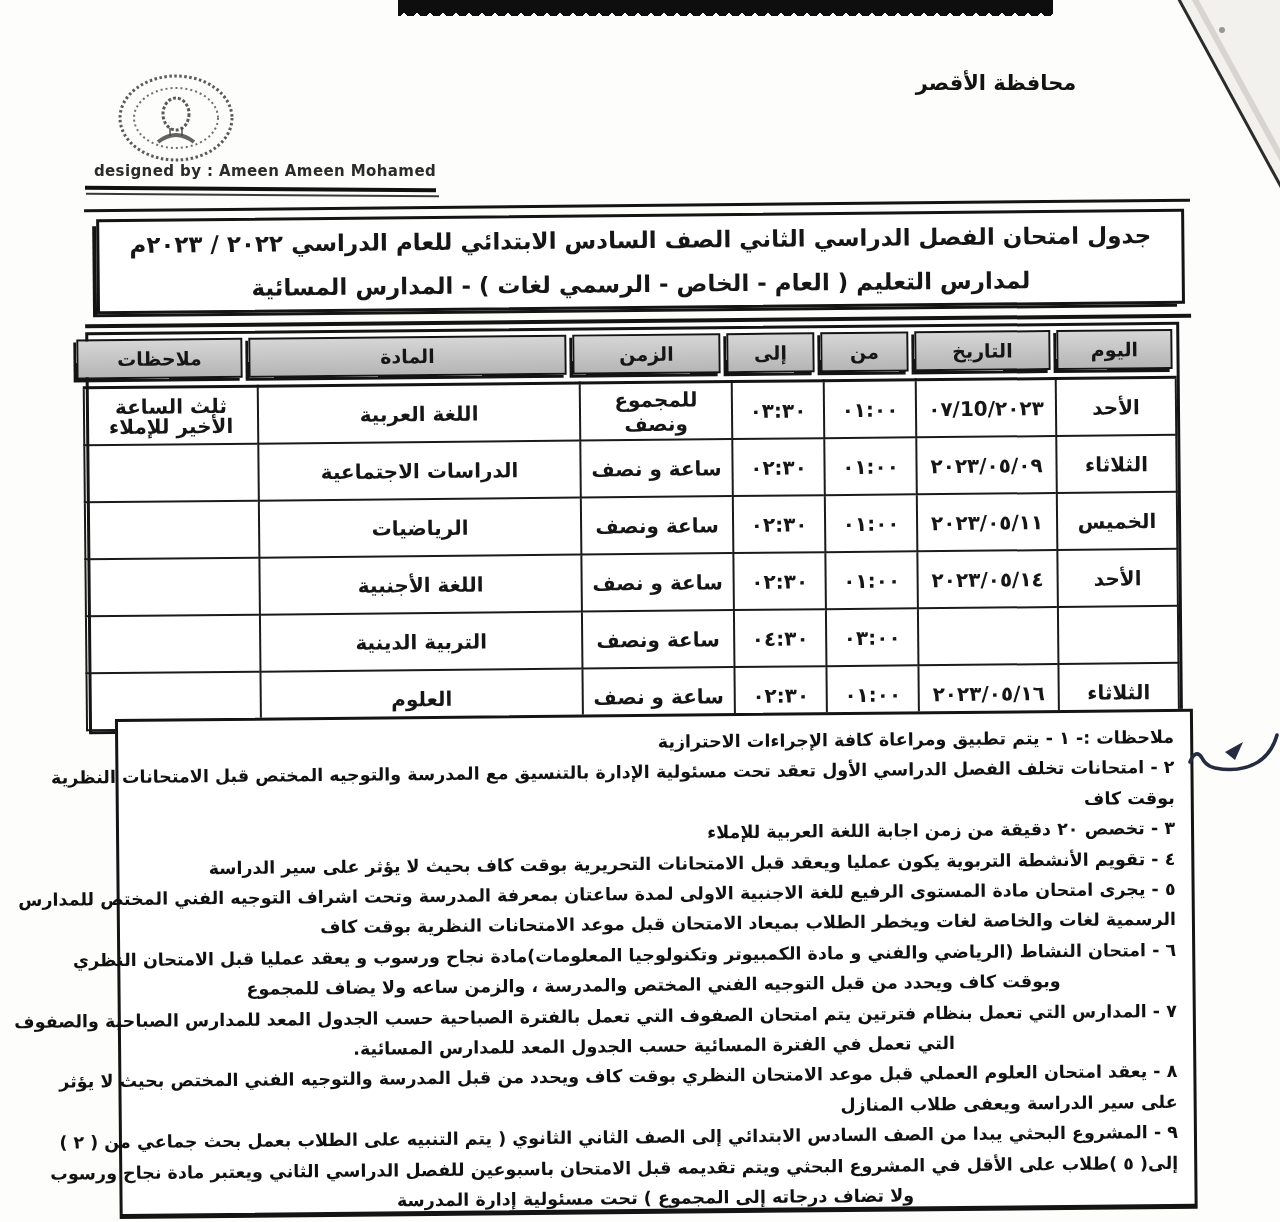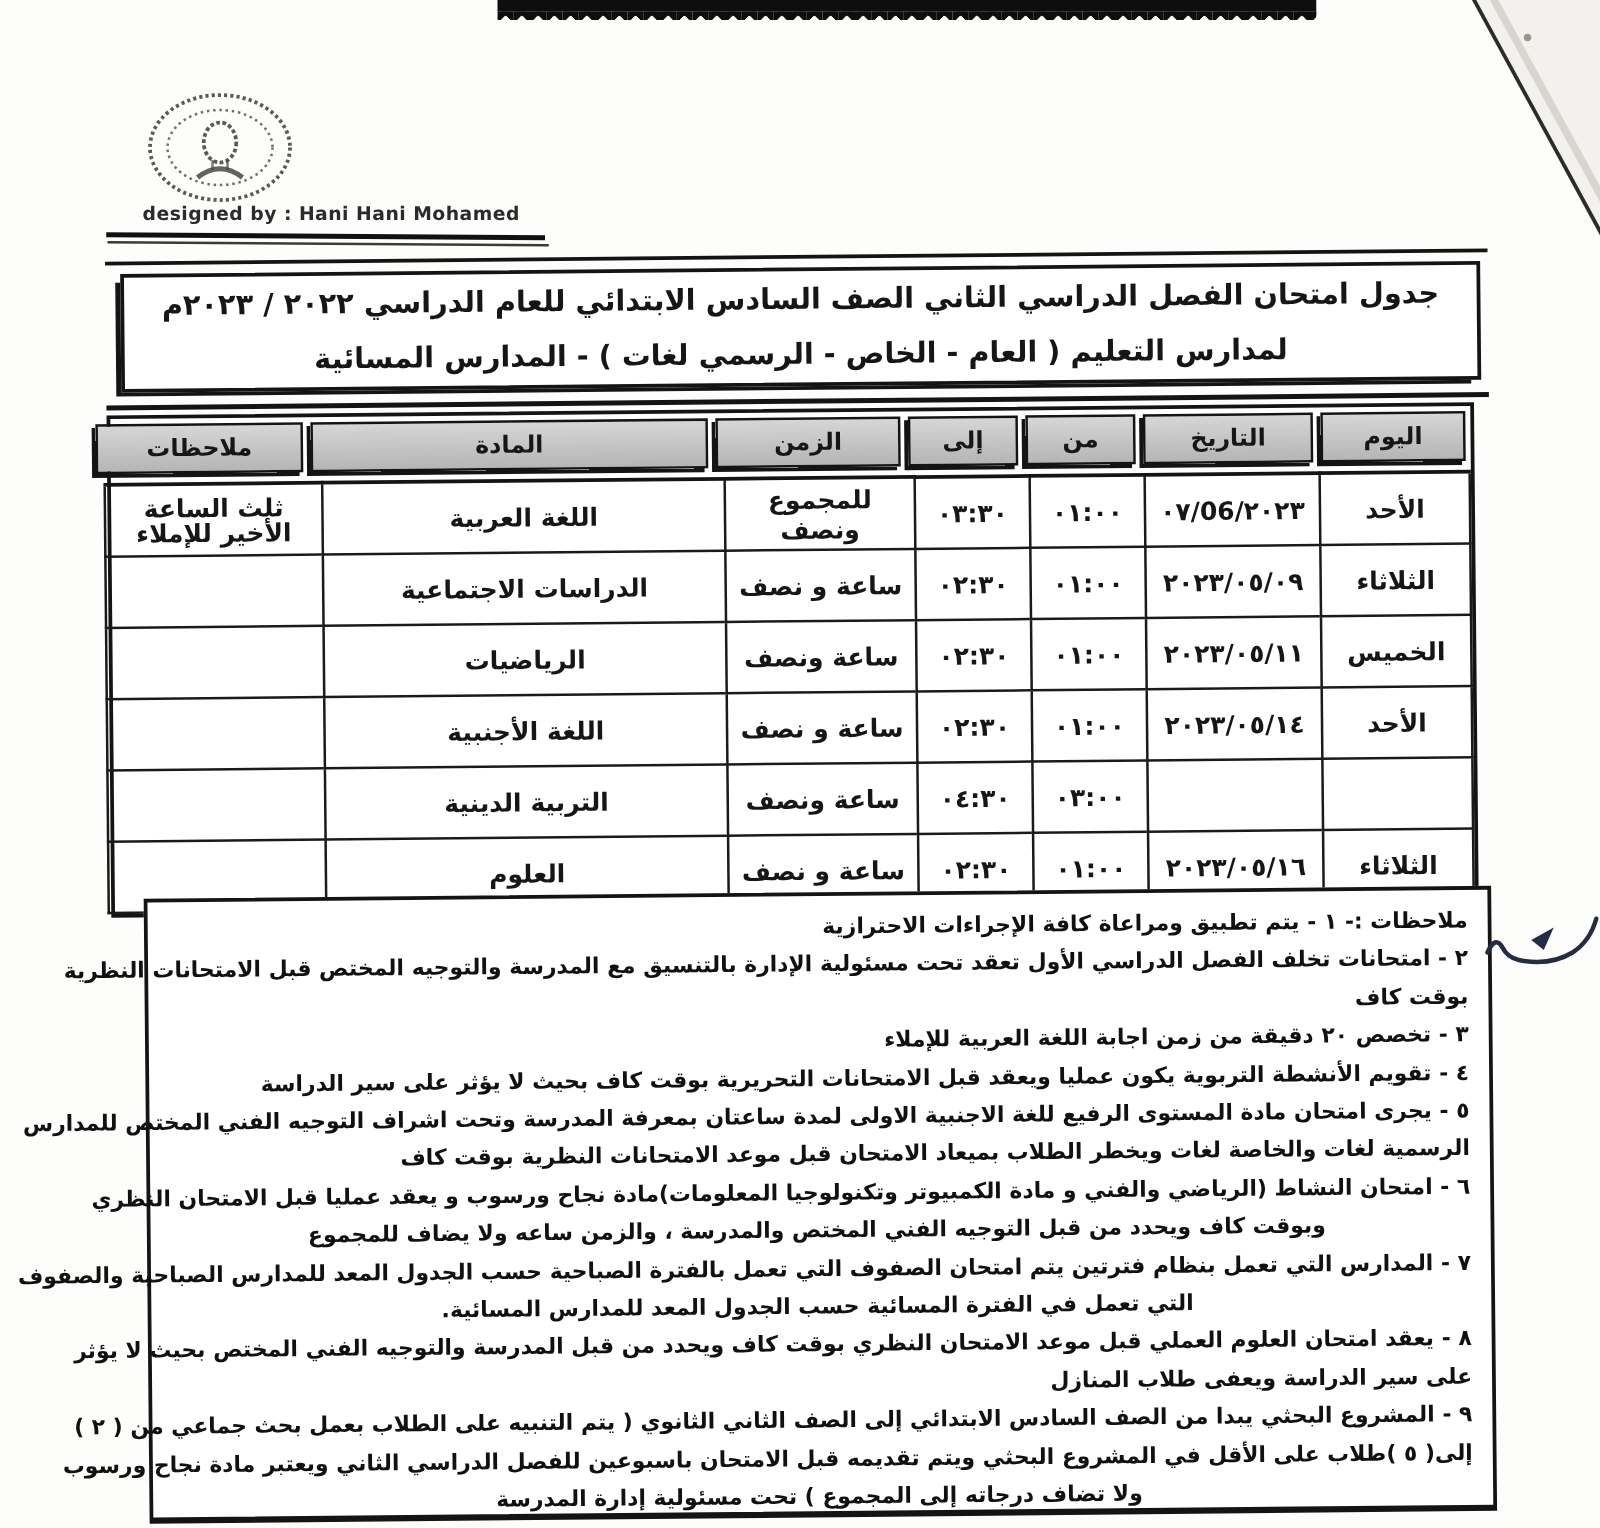--- a/index.html
+++ b/index.html
@@ -85,32 +85,33 @@
 <div class="scan-strip"></div>
 
 <svg class="corner-svg" width="1280" height="1222">
   <polygon points="1180,0 1280,0 1280,190" fill="#f2f1ee"></polygon>
   <line x1="1192" y1="-6" x2="1288" y2="170" stroke="#b9b5af" stroke-width="6" opacity="0.45"></line>
   <line x1="1176" y1="-6" x2="1286" y2="196" stroke="#2b2b2b" stroke-width="3"></line>
   <circle cx="1222" cy="30" r="3" fill="#9a978f"></circle>
 </svg>
 
 <div class="org-header">
+  <div>محافظة الأقصر</div>
 </div>
 
 <svg class="stamp" width="140" height="102" viewBox="0 0 140 102">
   <ellipse cx="70" cy="48" rx="56" ry="42" fill="none" stroke="#3c3c3c" stroke-width="3" stroke-dasharray="2.5,2.5" opacity="0.85"></ellipse>
   <ellipse cx="70" cy="48" rx="42" ry="30" fill="none" stroke="#4a4a4a" stroke-width="2" stroke-dasharray="2,3" opacity="0.8"></ellipse>
   <ellipse cx="70" cy="44" rx="13" ry="16" fill="none" stroke="#3c3c3c" stroke-width="3" stroke-dasharray="3,2" opacity="0.85"></ellipse>
   <path d="M52,72 q18,-14 36,0" fill="none" stroke="#3c3c3c" stroke-width="4" opacity="0.8"></path>
   <line x1="64" y1="58" x2="64" y2="66" stroke="#444" stroke-width="2" opacity="0.7"></line>
   <line x1="76" y1="58" x2="76" y2="66" stroke="#444" stroke-width="2" opacity="0.7"></line>
 </svg>
 
-<div class="credit">designed by : Hani Hani Mohamed</div>
+<div class="credit">designed by : Ameen Ameen Mohamed</div>
 <div class="credit-line1"></div>
 <div class="credit-line2"></div>
 
 <div class="doc-skew">
 
   <div class="title-outer">
     <div class="title-inner">
       <div>جدول امتحان الفصل الدراسي الثاني الصف السادس الابتدائي للعام الدراسي ٢٠٢٢ / ٢٠٢٣م</div>
       <div>لمدارس التعليم ( العام - الخاص - الرسمي لغات ) - المدارس المسائية</div>
     </div>
@@ -133,21 +134,21 @@
             <col style="width:140px">
             <col style="width:92px">
           <col style="width:92px">
             <col style="width:152px">
             <col style="width:322px">
             <col style="width:174px">
         </colgroup>
         <tbody>
             <tr>
           <td class="c-day">الأحد</td>
-          <td class="c-date">٢٠٢٣/06/٠٧</td>
+          <td class="c-date">٢٠٢٣/10/٠٧</td>
           <td class="c-from">٠١:٠٠</td>
           <td class="c-to">٠٣:٣٠</td>
           <td class="c-dur">للمجموع ونصف</td>
           <td class="c-subj">اللغة العربية</td>
           <td class="small-note">ثلث الساعة الأخير للإملاء</td>
         </tr>
         <tr>
           <td class="c-day">الثلاثاء</td>
           <td class="c-date">٢٠٢٣/٠٥/٠٩</td>
           <td class="c-from">٠١:٠٠</td>

